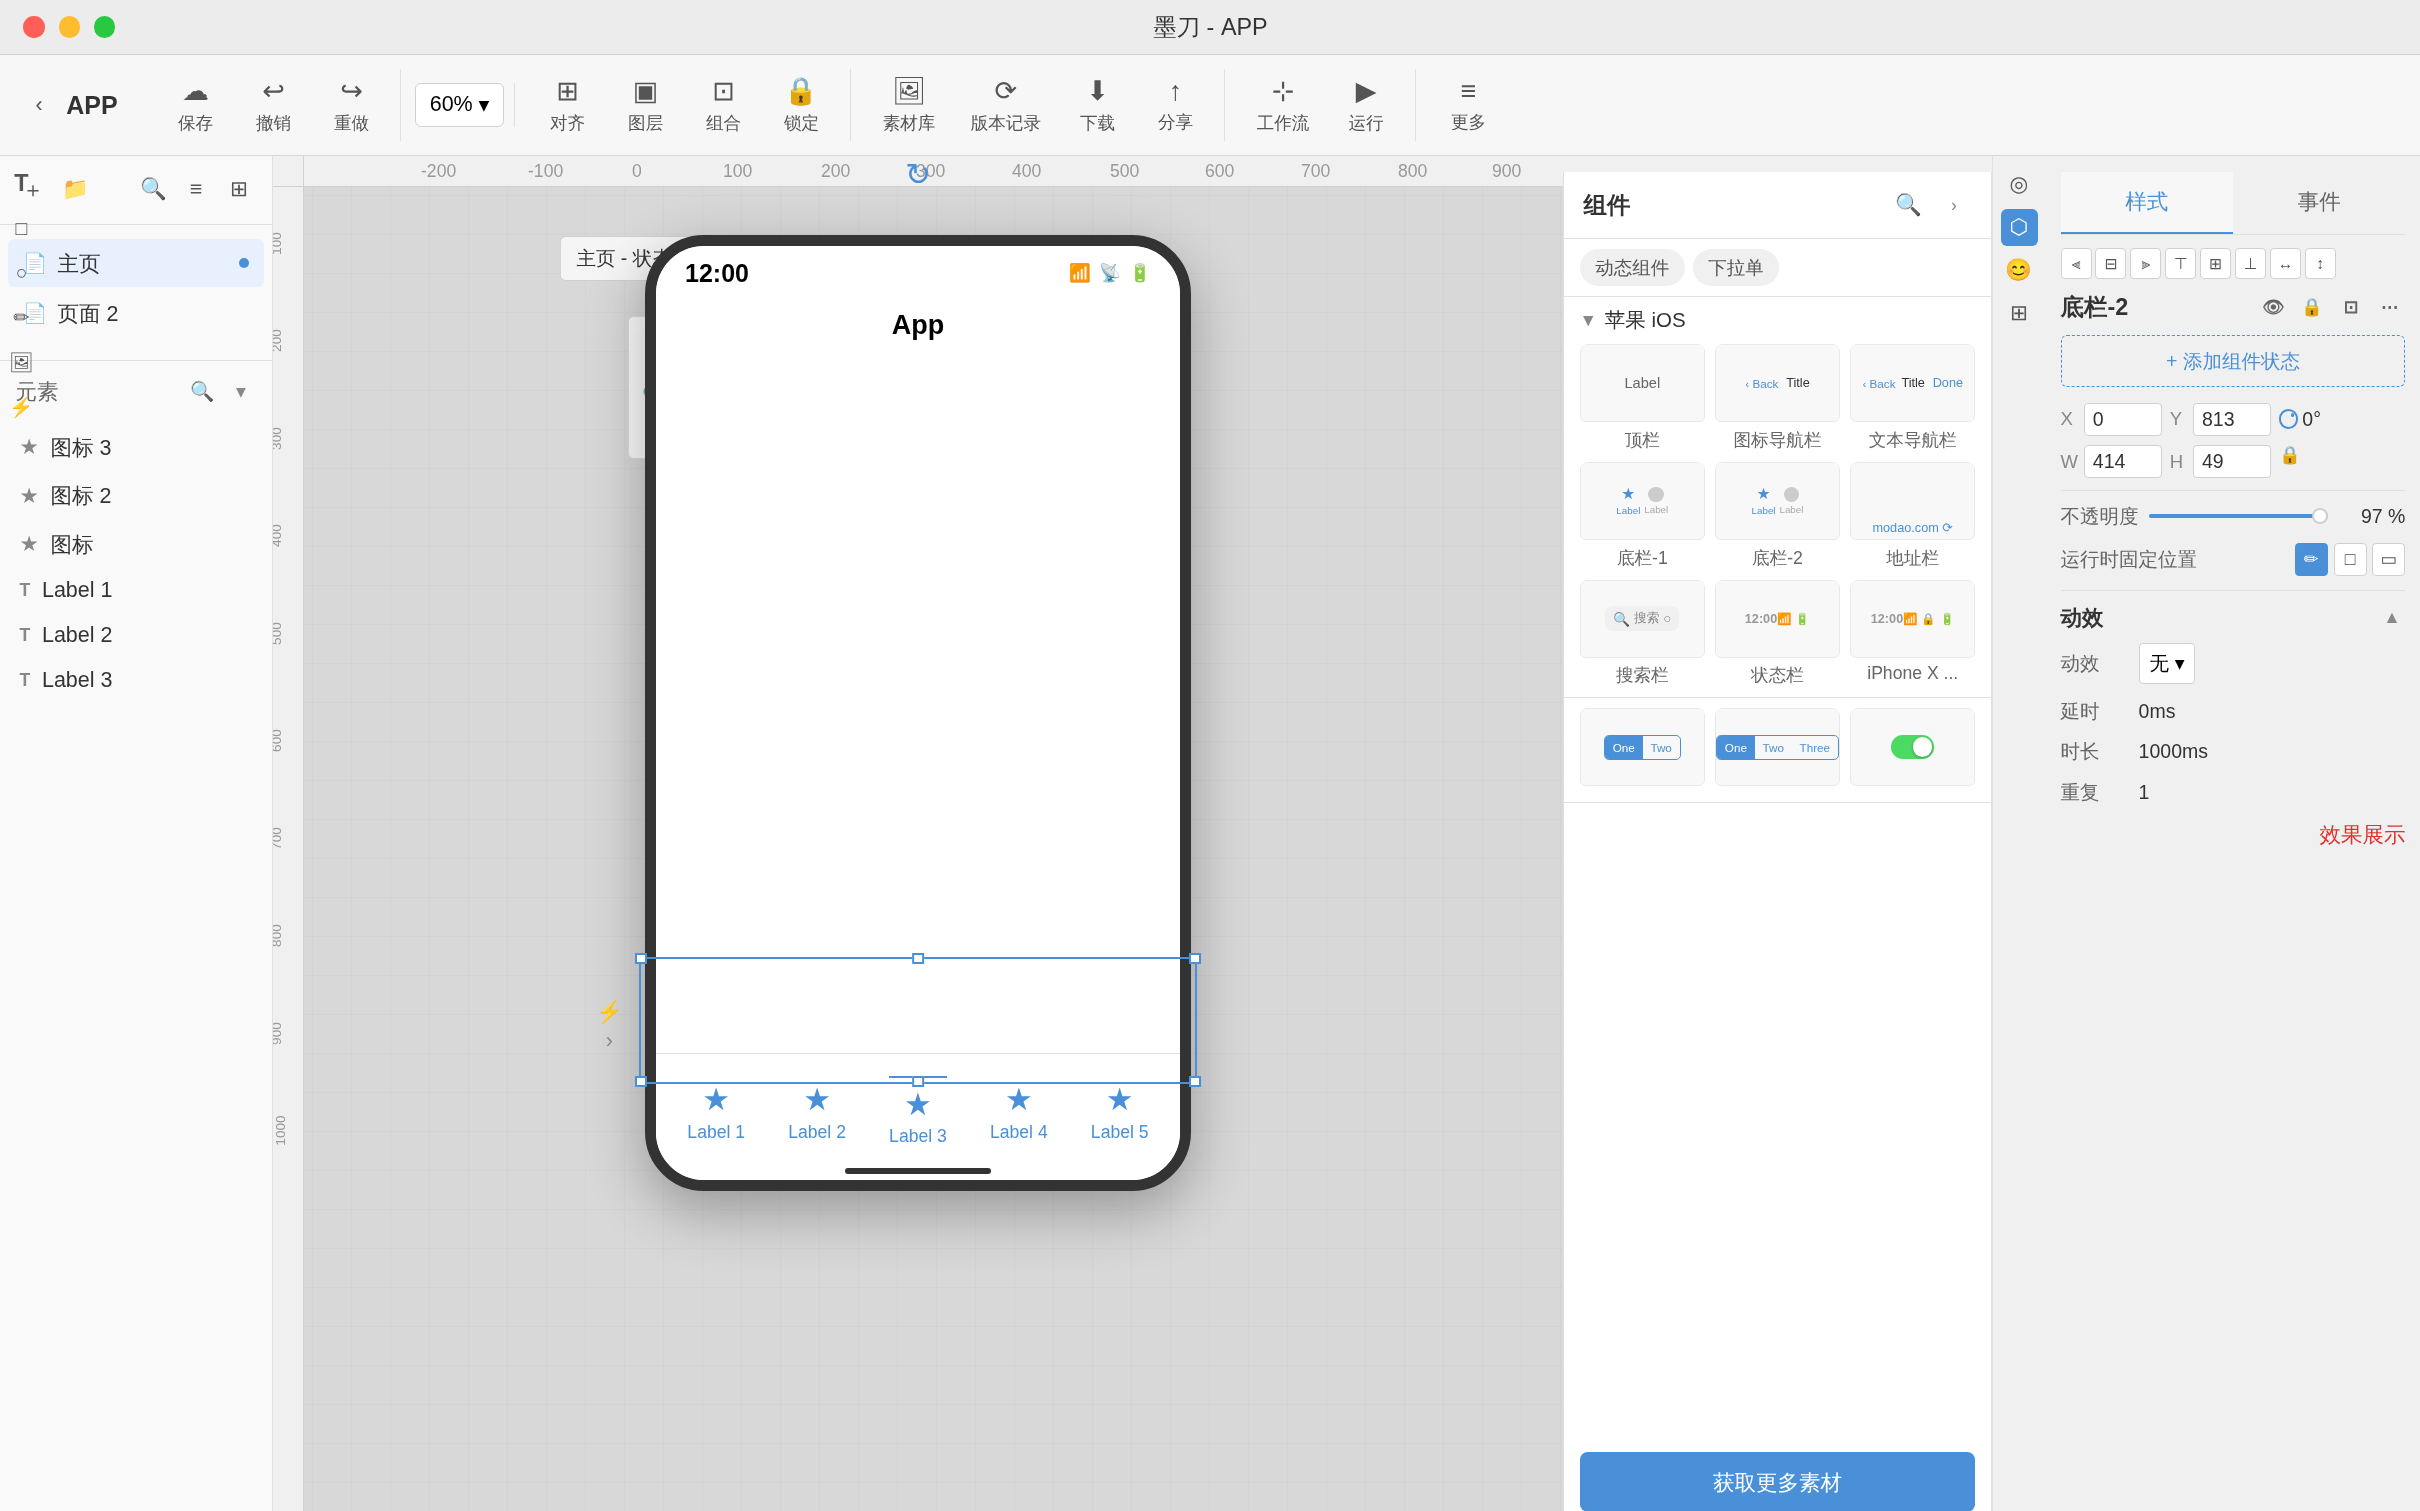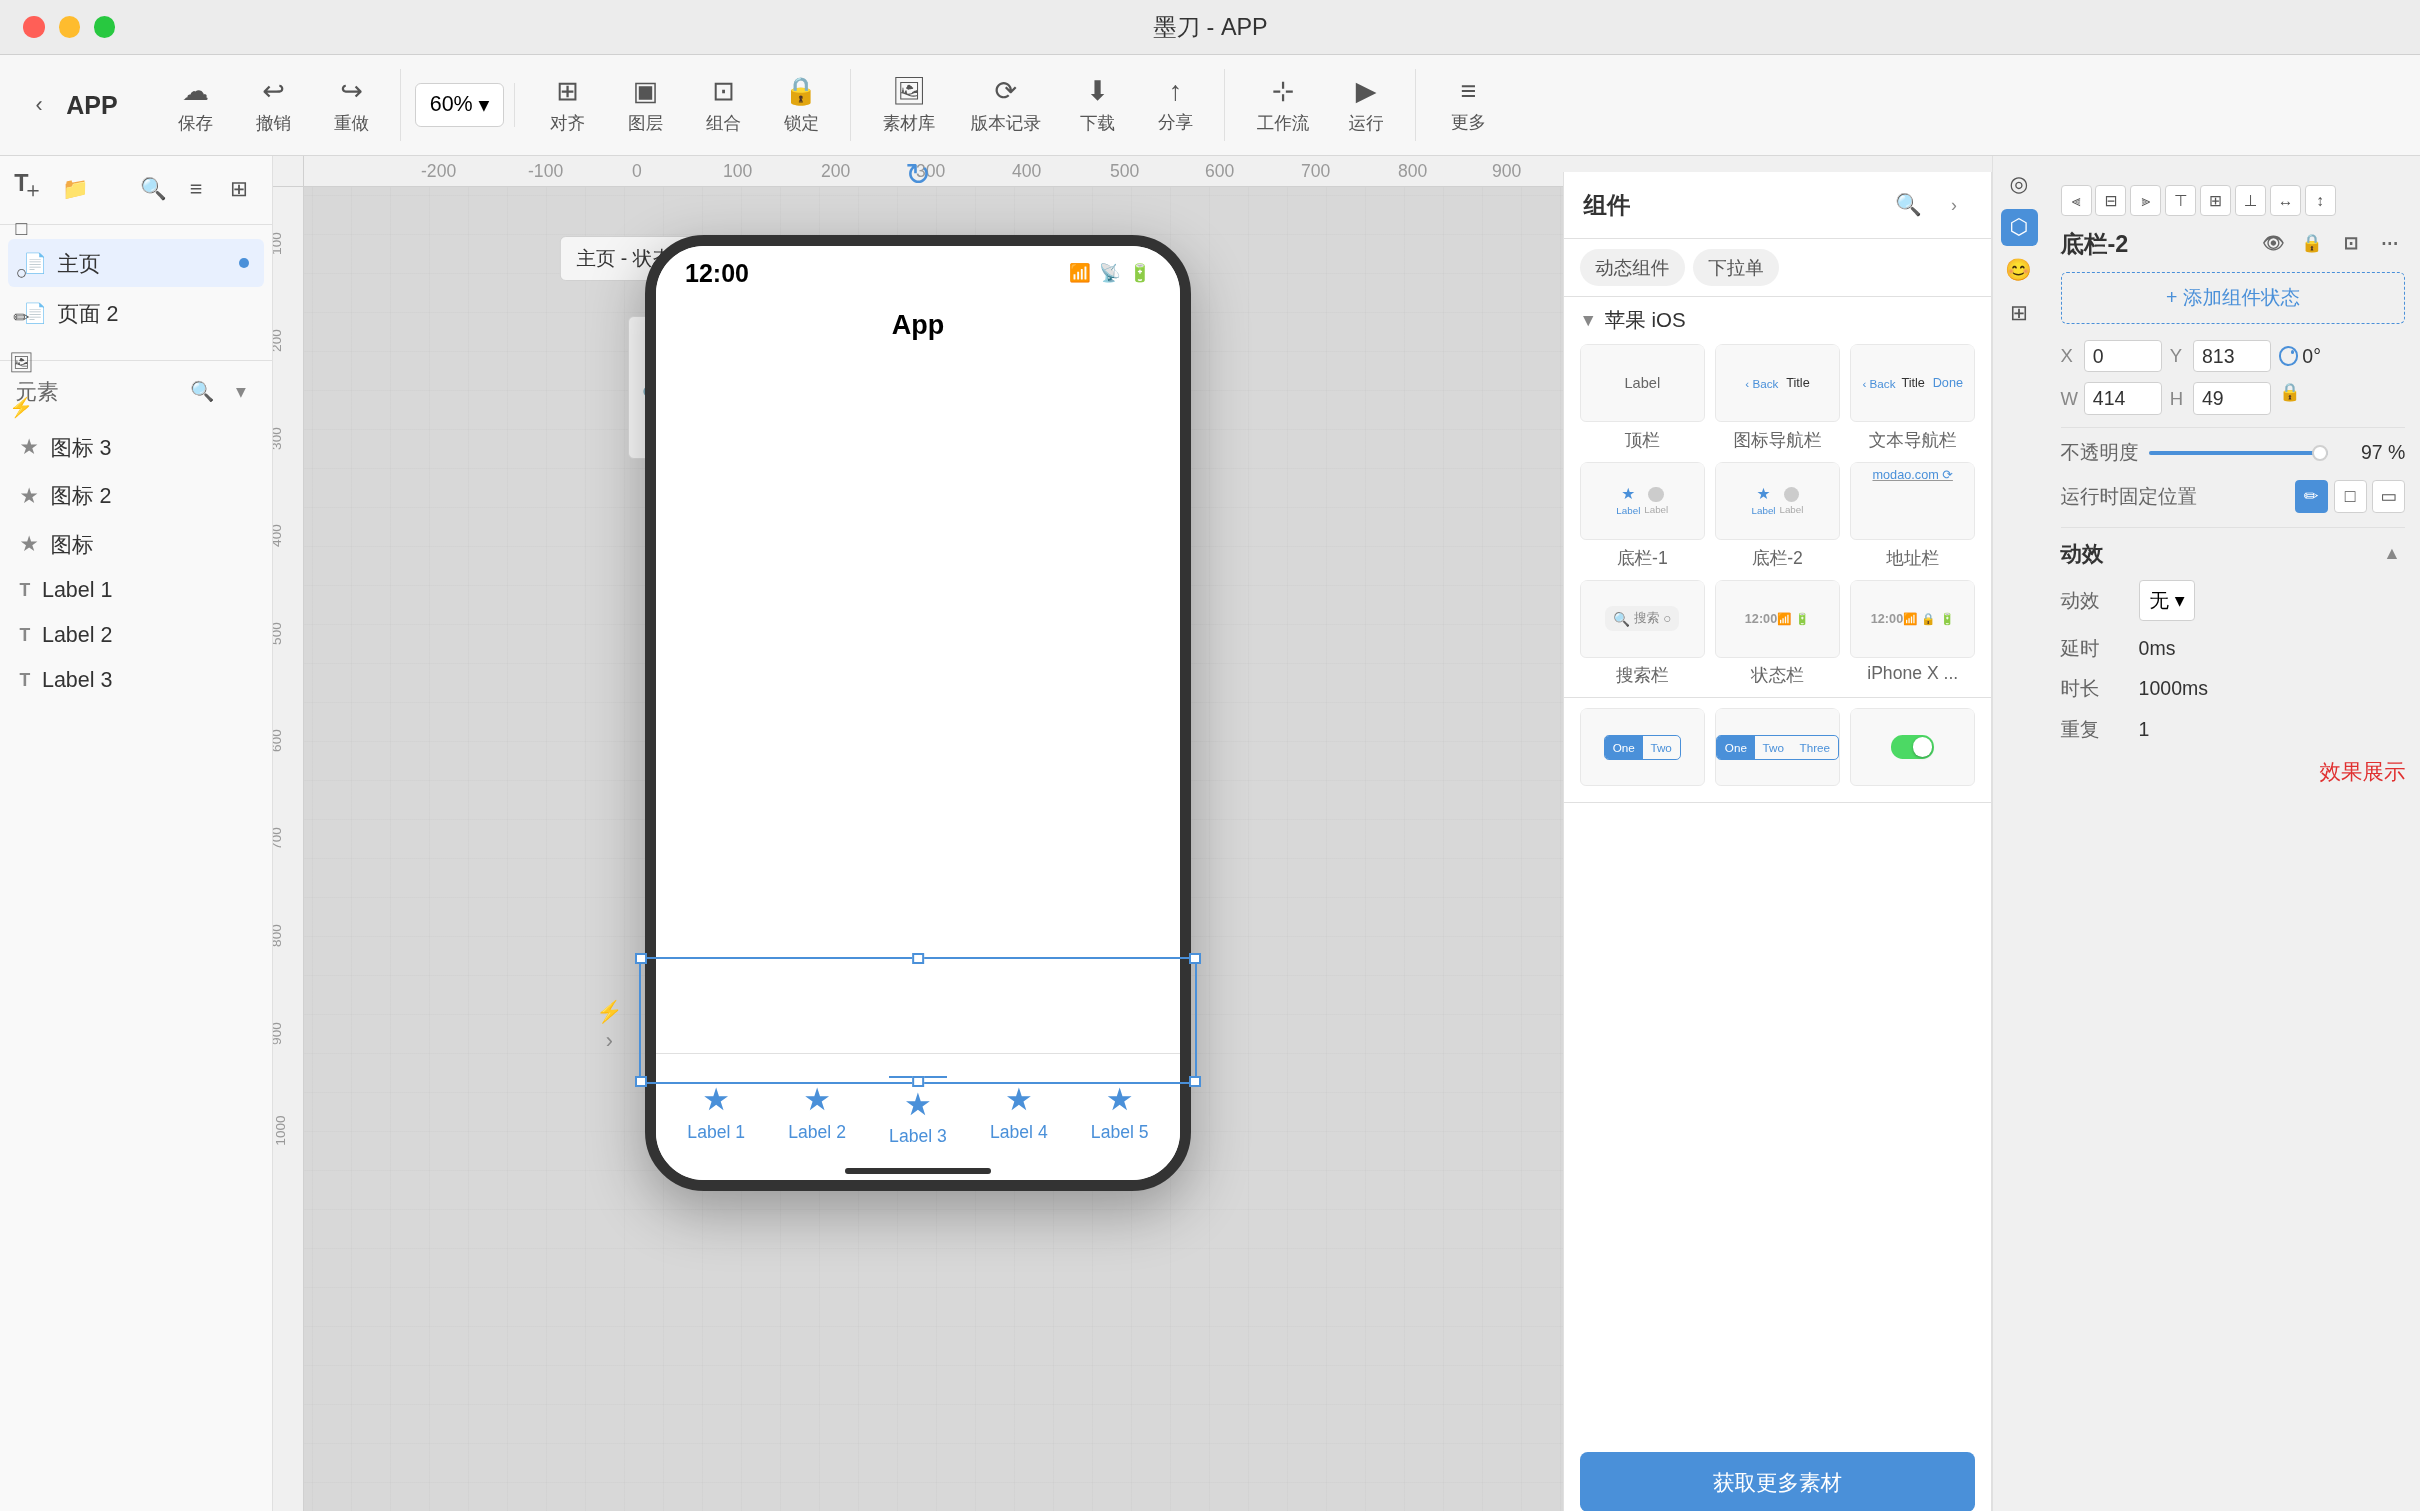--- a/index.html
+++ b/index.html
@@ -1248,21 +1248,21 @@
                   <div class="bb-circle"></div>
                   <span class="bb-label" style="color:#aaa;">Label</span>
                 </div>
               </div>
             </div>
             <span class="comp-item-label">底栏-2</span>
           </div>
 
           <div class="comp-item">
             <div class="comp-preview">
-              <div style="display:flex;align-items:flex-start;justify-content:center;height:100%;padding:3.9px;text-decoration:underline;">
+              <div style="display:flex;align-items:flex-end;justify-content:center;height:100%;padding:3.9px;">
                 <span style="font-size:12.7px;color:#4a90d9;">modao.com ⟳</span>
               </div>
             </div>
             <span class="comp-item-label">地址栏</span>
           </div>
 
           <div class="comp-item">
             <div class="comp-preview">
               <div style="display:flex;align-items:center;height:100%;padding:3.9px;">
                 <div class="search-preview">
@@ -1349,20 +1349,24 @@
 
     <div class="right-icons-vertical">
       <div class="r-icon-btn" style="font-size:21.5px;">◎</div>
       <div class="r-icon-btn active" style="font-size:21.5px;">⬡</div>
       <div class="r-icon-btn" style="font-size:21.5px;">😊</div>
       <div class="r-icon-btn" style="font-size:21.5px;">⊞</div>
     </div>
 
     <div class="props-panel">
 
+      <div class="right-panel-tabs">
+        <div class="panel-tab active">样式</div>
+        <div class="panel-tab">事件</div>
+      </div>
 
       <div class="align-tools" style="padding-top:13.7px;">
         <div class="align-btn">⫷</div>
         <div class="align-btn">⊟</div>
         <div class="align-btn">⫸</div>
         <div class="align-btn">⊤</div>
         <div class="align-btn">⊞</div>
         <div class="align-btn">⊥</div>
         <div class="align-btn">↔</div>
         <div class="align-btn">↕</div>

